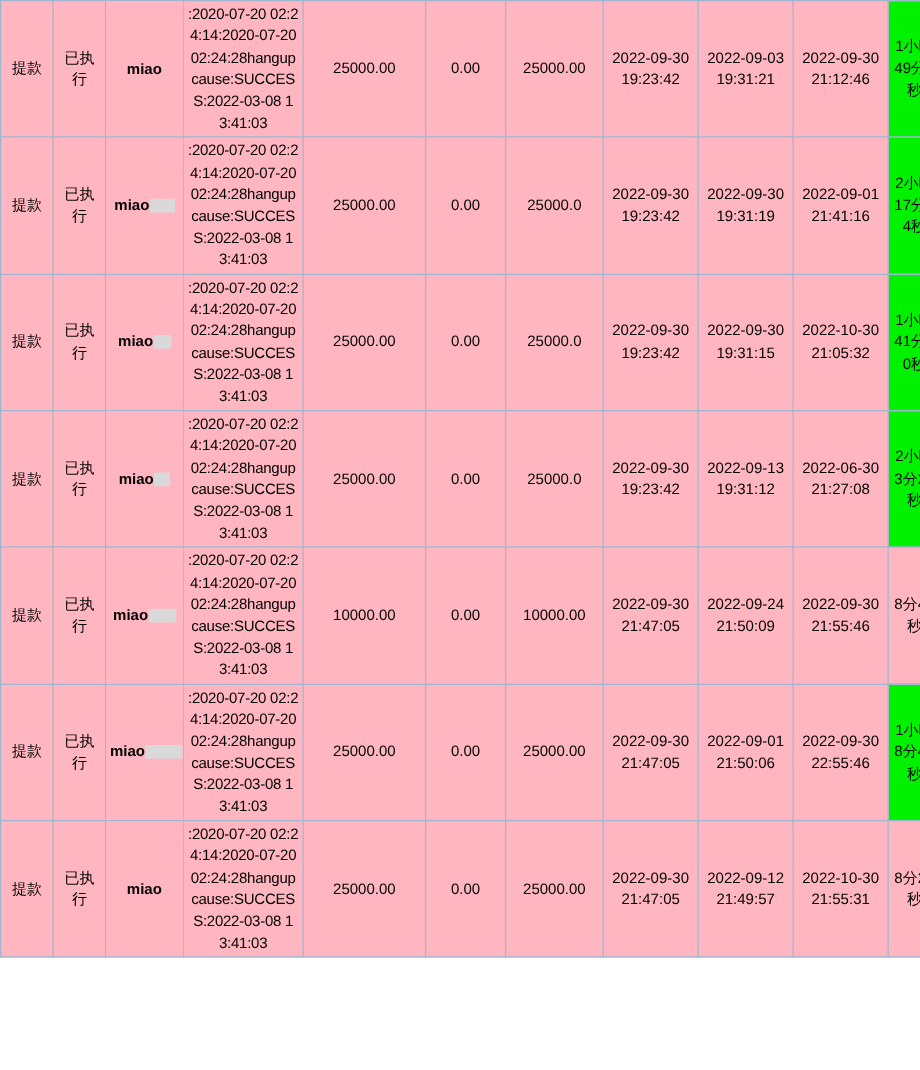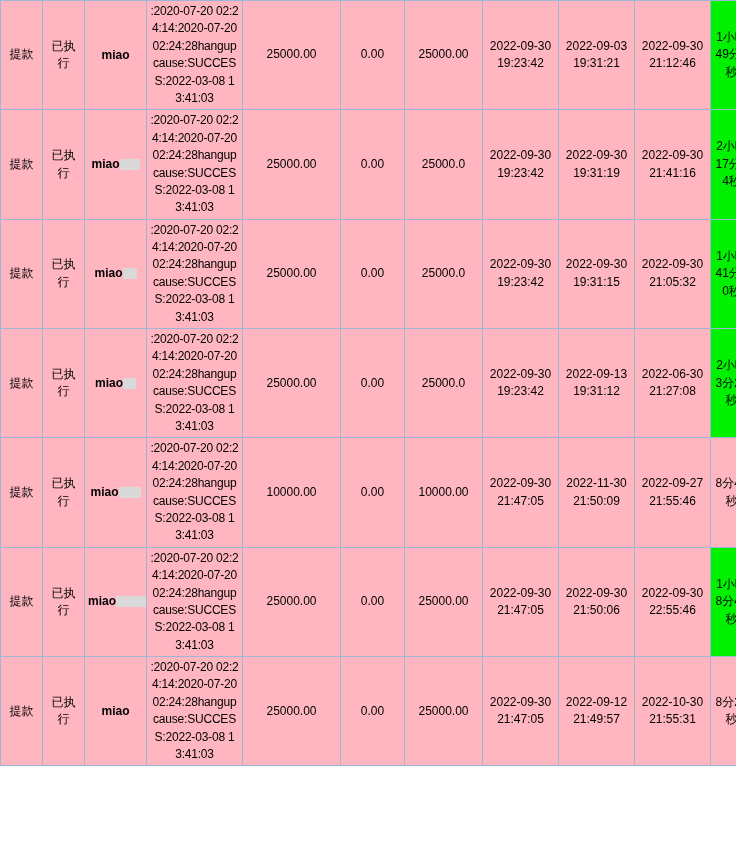--- a/index.html
+++ b/index.html
@@ -128,34 +128,34 @@
       <tr>
         <td class="cell-type">提款</td>
         <td class="cell-status">已执行</td>
         <td class="cell-user"><span class="uname">miao</span><span class="mask" style="width: 20px;"></span></td>
         <td class="cell-detail">:2020-07-20 02:24:14:2020-07-20 02:24:28hangupcause:SUCCESS:2022-03-08 13:41:03</td>
         <td class="cell-amount">25000.00</td>
         <td class="cell-fee">0.00</td>
         <td class="cell-net">25000.0</td>
         <td class="cell-time">2022-09-30 19:23:42</td>
         <td class="cell-time">2022-09-30 19:31:19</td>
-        <td class="cell-time">2022-09-30 21:41:16</td>
+        <td class="cell-time">2022-09-01 21:41:16</td>
         <td class="cell-duration hl">2小时17分34秒</td>
       </tr>
       <tr>
         <td class="cell-type">提款</td>
         <td class="cell-status">已执行</td>
         <td class="cell-user"><span class="uname">miao</span><span class="mask" style="width: 14px;"></span></td>
         <td class="cell-detail">:2020-07-20 02:24:14:2020-07-20 02:24:28hangupcause:SUCCESS:2022-03-08 13:41:03</td>
         <td class="cell-amount">25000.00</td>
         <td class="cell-fee">0.00</td>
         <td class="cell-net">25000.0</td>
         <td class="cell-time">2022-09-30 19:23:42</td>
         <td class="cell-time">2022-09-30 19:31:15</td>
-        <td class="cell-time">2022-09-30 21:05:32</td>
+        <td class="cell-time">2022-10-30 21:05:32</td>
         <td class="cell-duration hl">1小时41分50秒</td>
       </tr>
       <tr>
         <td class="cell-type">提款</td>
         <td class="cell-status">已执行</td>
         <td class="cell-user"><span class="uname">miao</span><span class="mask" style="width: 13px;"></span></td>
         <td class="cell-detail">:2020-07-20 02:24:14:2020-07-20 02:24:28hangupcause:SUCCESS:2022-03-08 13:41:03</td>
         <td class="cell-amount">25000.00</td>
         <td class="cell-fee">0.00</td>
         <td class="cell-net">25000.0</td>
@@ -166,34 +166,34 @@
       </tr>
       <tr>
         <td class="cell-type">提款</td>
         <td class="cell-status">已执行</td>
         <td class="cell-user"><span class="uname">miao</span><span class="mask" style="width: 22px;"></span></td>
         <td class="cell-detail">:2020-07-20 02:24:14:2020-07-20 02:24:28hangupcause:SUCCESS:2022-03-08 13:41:03</td>
         <td class="cell-amount">10000.00</td>
         <td class="cell-fee">0.00</td>
         <td class="cell-net">10000.00</td>
         <td class="cell-time">2022-09-30 21:47:05</td>
-        <td class="cell-time">2022-11-30 21:50:09</td>
-        <td class="cell-time">2022-09-27 21:55:46</td>
+        <td class="cell-time">2022-09-24 21:50:09</td>
+        <td class="cell-time">2022-09-30 21:55:46</td>
         <td class="cell-duration">8分41秒</td>
       </tr>
       <tr>
         <td class="cell-type">提款</td>
         <td class="cell-status">已执行</td>
         <td class="cell-user"><span class="uname">miao</span><span class="mask" style="width: 30px;"></span></td>
         <td class="cell-detail">:2020-07-20 02:24:14:2020-07-20 02:24:28hangupcause:SUCCESS:2022-03-08 13:41:03</td>
         <td class="cell-amount">25000.00</td>
         <td class="cell-fee">0.00</td>
         <td class="cell-net">25000.00</td>
         <td class="cell-time">2022-09-30 21:47:05</td>
-        <td class="cell-time">2022-09-30 21:50:06</td>
+        <td class="cell-time">2022-09-01 21:50:06</td>
         <td class="cell-time">2022-09-30 22:55:46</td>
         <td class="cell-duration hl">1小时8分41秒</td>
       </tr>
       <tr>
         <td class="cell-type">提款</td>
         <td class="cell-status">已执行</td>
         <td class="cell-user"><span class="uname">miao</span></td>
         <td class="cell-detail">:2020-07-20 02:24:14:2020-07-20 02:24:28hangupcause:SUCCESS:2022-03-08 13:41:03</td>
         <td class="cell-amount">25000.00</td>
         <td class="cell-fee">0.00</td>

